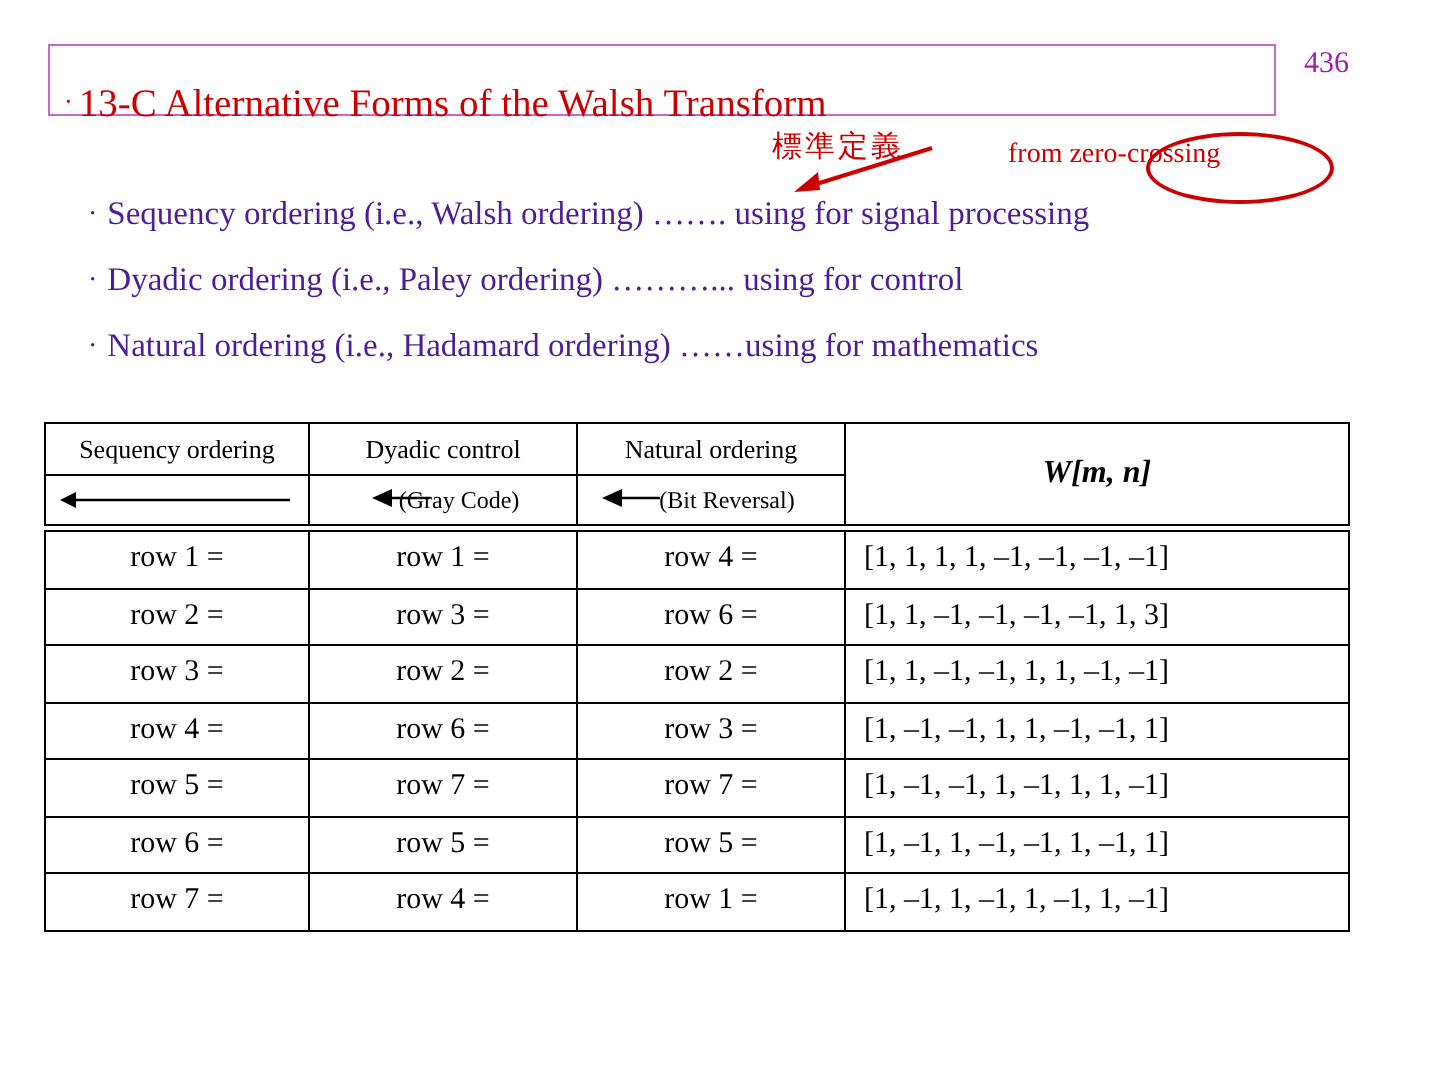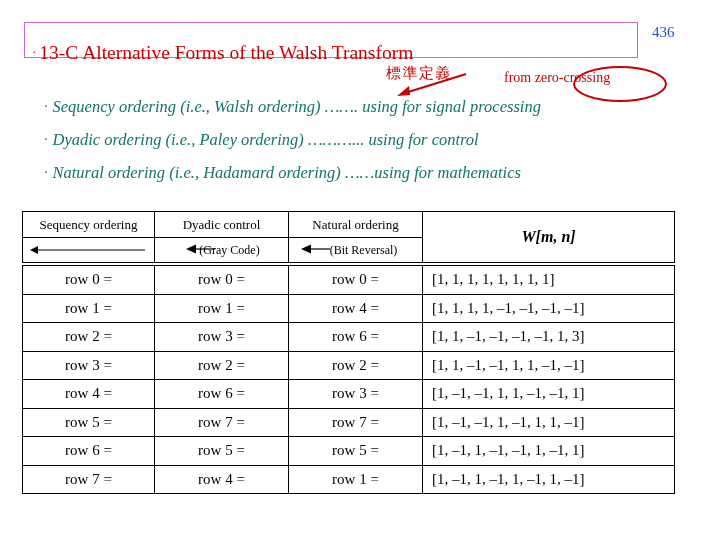--- a/index.html
+++ b/index.html
@@ -40,21 +40,21 @@
     vertical-align: 3px;
     font-size: 13px;
     margin-right: 3px;
   }
 
   .page-number {
     position: absolute;
     left: 652px;
     top: 24px;
     font-size: 15px;
-    color: #1d4ed8;
+    color: #a21caf;
   }
 
   
   .cjk-annot {
     position: absolute;
     left: 386px;
     top: 64px;
     font-size: 15px;
     color: #cc0000;
     letter-spacing: 1.5px;
@@ -83,23 +83,22 @@
     left: 395px;
     top: 72px;
     width: 74px;
     height: 26px;
   }
 
   
   .bullet-line {
     position: absolute;
     font-size: 16.5px;
-    color: #0f766e;
-    white-space: nowrap;
-    font-style: italic;
+    color: #4c1d95;
+    white-space: nowrap;
   }
   .bullet-line .dot {
     display: inline-block;
     font-size: 14px;
     vertical-align: 1px;
     margin-right: 5px;
   }
   .b1 { left: 44px; top: 97px; }
   .b2 { left: 44px; top: 130px; }
   .b3 { left: 44px; top: 163px; }
@@ -234,26 +233,20 @@
 
 <table class="tbl" id="body-table" style="top:265px;">
   <colgroup>
     <col style="width:132px">
     <col style="width:134px">
     <col style="width:134px">
     <col style="width:252px">
   </colgroup>
   <tbody id="rows-host">
       <tr>
-        <td class="row-cell">row 0 =</td>
-        <td class="row-cell">row 0 =</td>
-        <td class="row-cell">row 0 =</td>
-        <td class="vec-cell">[1, 1, 1, 1, 1, 1, 1, 1]</td>
-      </tr>
-      <tr>
         <td class="row-cell">row 1 =</td>
         <td class="row-cell">row 1 =</td>
         <td class="row-cell">row 4 =</td>
         <td class="vec-cell">[1, 1, 1, 1, –1, –1, –1, –1]</td>
       </tr>
       <tr>
         <td class="row-cell">row 2 =</td>
         <td class="row-cell">row 3 =</td>
         <td class="row-cell">row 6 =</td>
         <td class="vec-cell">[1, 1, –1, –1, –1, –1, 1, 3]</td>

